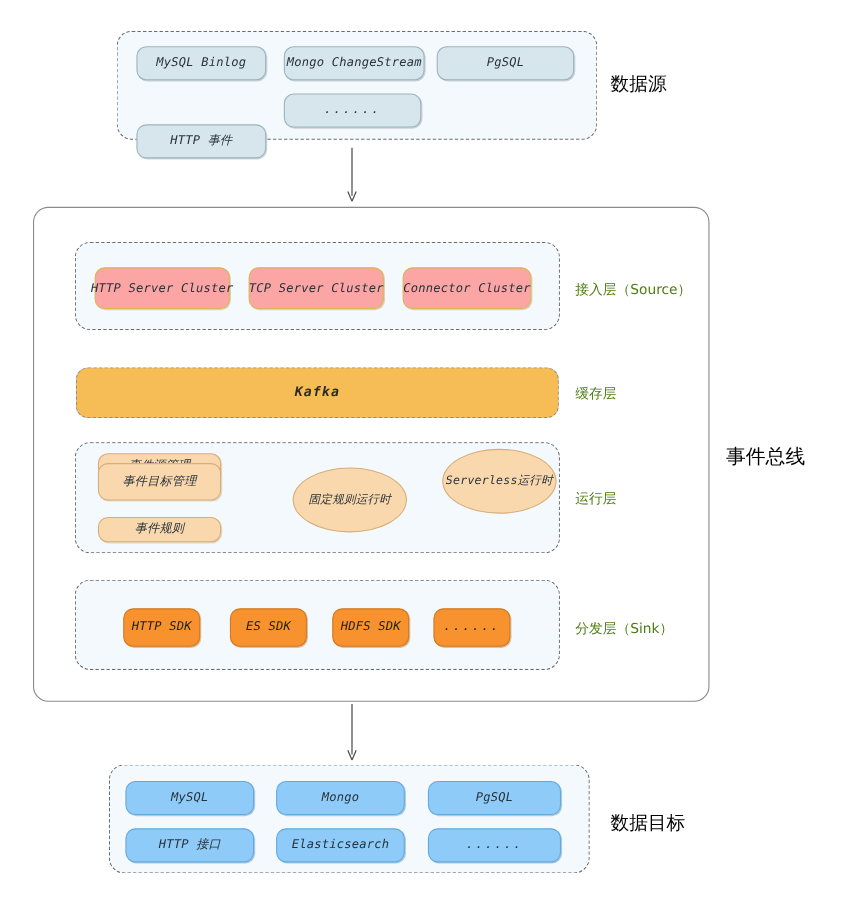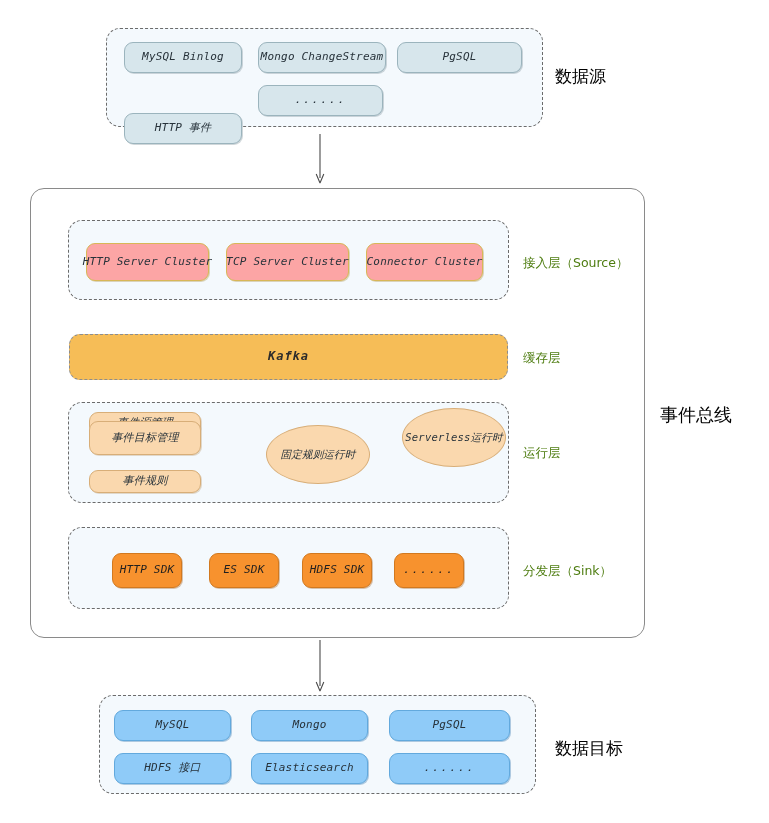--- a/index.html
+++ b/index.html
@@ -218,21 +218,21 @@
   <div class="node n-blue" style="left:114px; top:710px; width:117px; height:31px;">
     <span>MySQL</span>
   </div>
   <div class="node n-blue" style="left:251px; top:710px; width:117px; height:31px;">
     <span>Mongo</span>
   </div>
   <div class="node n-blue" style="left:389px; top:710px; width:121px; height:31px;">
     <span>PgSQL</span>
   </div>
   <div class="node n-blue" style="left:114px; top:753px; width:117px; height:31px;">
-    <span>HDFS 接口</span>
+    <span>HTTP 接口</span>
   </div>
   <div class="node n-blue" style="left:251px; top:753px; width:117px; height:31px;">
     <span>Elasticsearch</span>
   </div>
   <div class="node n-blue" style="left:389px; top:753px; width:121px; height:31px; letter-spacing:2px;">
     <span>......</span>
   </div>
 
   <div class="big-label" style="left:555px; top:737px; font-size:17px;">数据目标</div>
 

